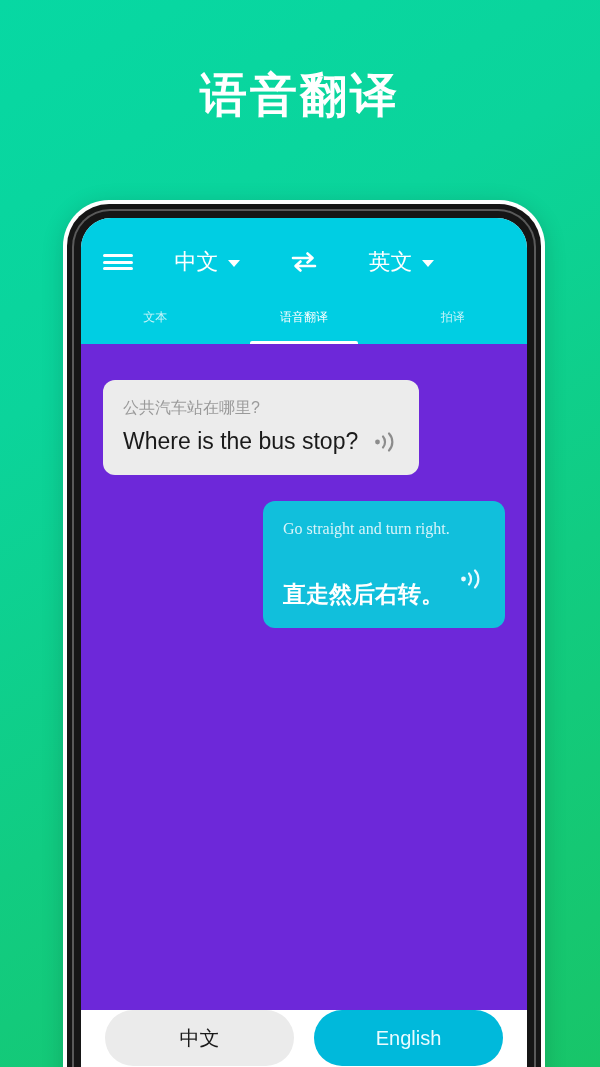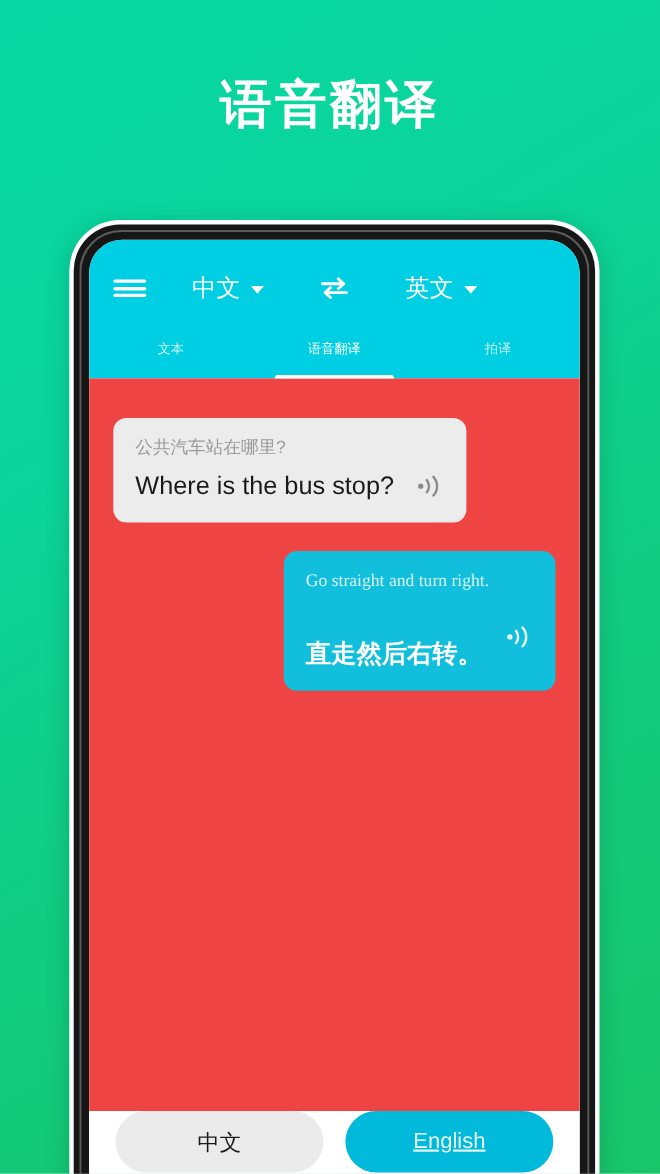--- a/index.html
+++ b/index.html
@@ -150,21 +150,21 @@
     transform: translateX(-50%);
     width: 108px;
     height: 3px;
     background: #ffffff;
     border-radius: 2px 2px 0 0;
   }
 
   
   .conversation {
     flex: 1 1 auto;
-    background: #ef4444;
+    background: #6d28d9;
     padding: 36px 22px 0 22px;
     display: flex;
     flex-direction: column;
     gap: 26px;
     overflow: hidden;
   }
   .msg-row { display: flex; }
   .msg-row.left  { justify-content: flex-start; }
   .msg-row.right { justify-content: flex-end; }
 
@@ -186,21 +186,21 @@
     line-height: 1.45;
     margin-bottom: 8px;
   }
   .bubble.incoming .src { color: #9A9A9A; }
   .bubble.outgoing .src { color: #D8F4FA; }
 
   .bubble .main-line {
     display: flex;
     align-items: center;
     justify-content: space-between;
-    gap: 20px;
+    gap: 15px;
   }
   .bubble .dst {
     font-size: 23px;
     line-height: 1.3;
     font-weight: bold;
   }
   .bubble.incoming .dst { color: #1A1A1A; font-weight: normal; }
   .bubble.outgoing .dst { color: #ffffff; margin-top: 32px; }
 
   .speaker-icon { flex: 0 0 auto; display: block; }
@@ -219,21 +219,21 @@
     border-radius: 28px;
     display: flex;
     align-items: center;
     justify-content: center;
     font-size: 20px;
     cursor: pointer;
     border: none;
     font-family: inherit;
   }
   .mic-btn.source { background: #EBEBEB; color: #1A1A1A; }
-  .mic-btn.target { background: #00B9DB; color: #EAFBFF; text-decoration: underline; }
+  .mic-btn.target { background: #00B9DB; color: #EAFBFF; }
 </style>
 </head>
 <body>
 
 <div class="page-title">语音翻译</div>
 
 <div class="phone">
   <div class="phone-bezel">
     <div class="screen">
 

